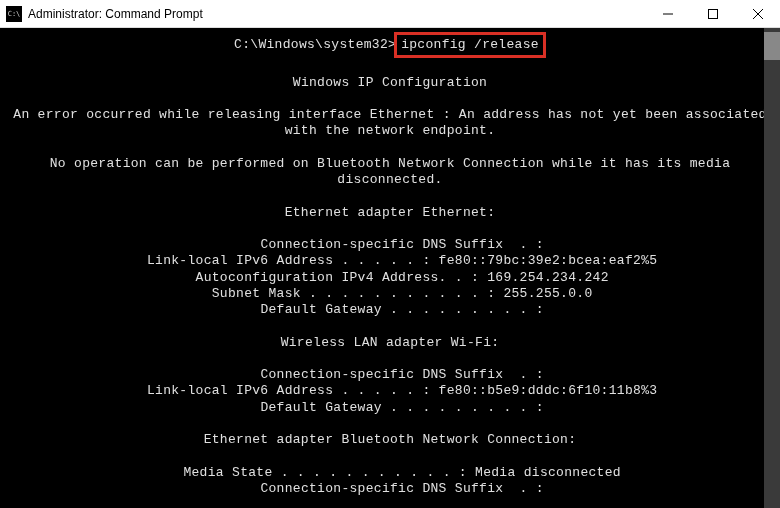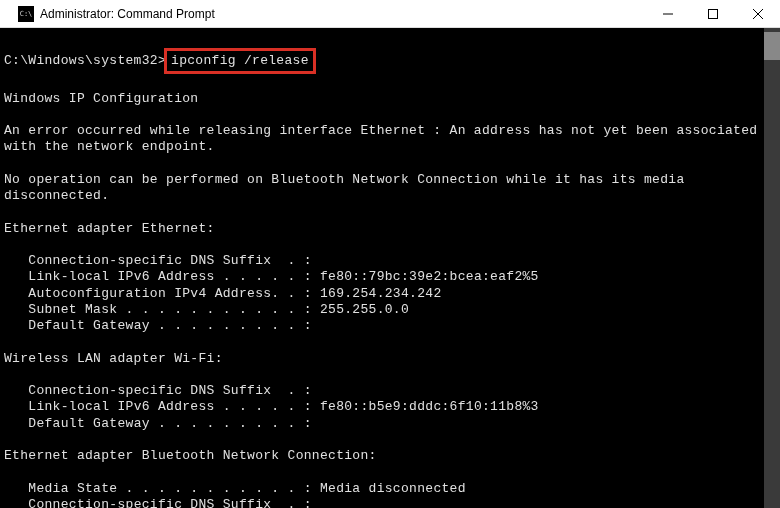--- a/index.html
+++ b/index.html
@@ -12,21 +12,21 @@
       height: 508px;
       background: #fff;
       font-family: Consolas, "Courier New", monospace;
       overflow: hidden;
     }
     .titlebar {
       height: 28px;
       background: #fff;
       display: flex;
       align-items: center;
-      padding-left: 18px;
+      padding-left: 6px;
       border-bottom: 1px solid #ddd;
     }
     .titlebar-icon {
       width: 16px;
       height: 16px;
       background: #000;
       margin-right: 6px;
       display: flex;
       align-items: center;
       justify-content: center;
@@ -58,23 +58,24 @@
       color: #000;
     }
     .titlebar-btn svg {
       width: 10px;
       height: 10px;
     }
     .terminal {
       background: #000;
       width: 100%;
       height: calc(100% - 28px);
-      padding: 20px 4px;
+      padding: 4px 4px;
       position: relative;
       overflow: hidden;
+      text-align: center;
     }
     .terminal-content {
       color: #e0e0e0;
       font-size: 13px;
       line-height: 1.25;
       white-space: pre-wrap;
       font-family: Consolas, "Courier New", monospace;
       letter-spacing: 0.3px;
     }
     .prompt-line {

